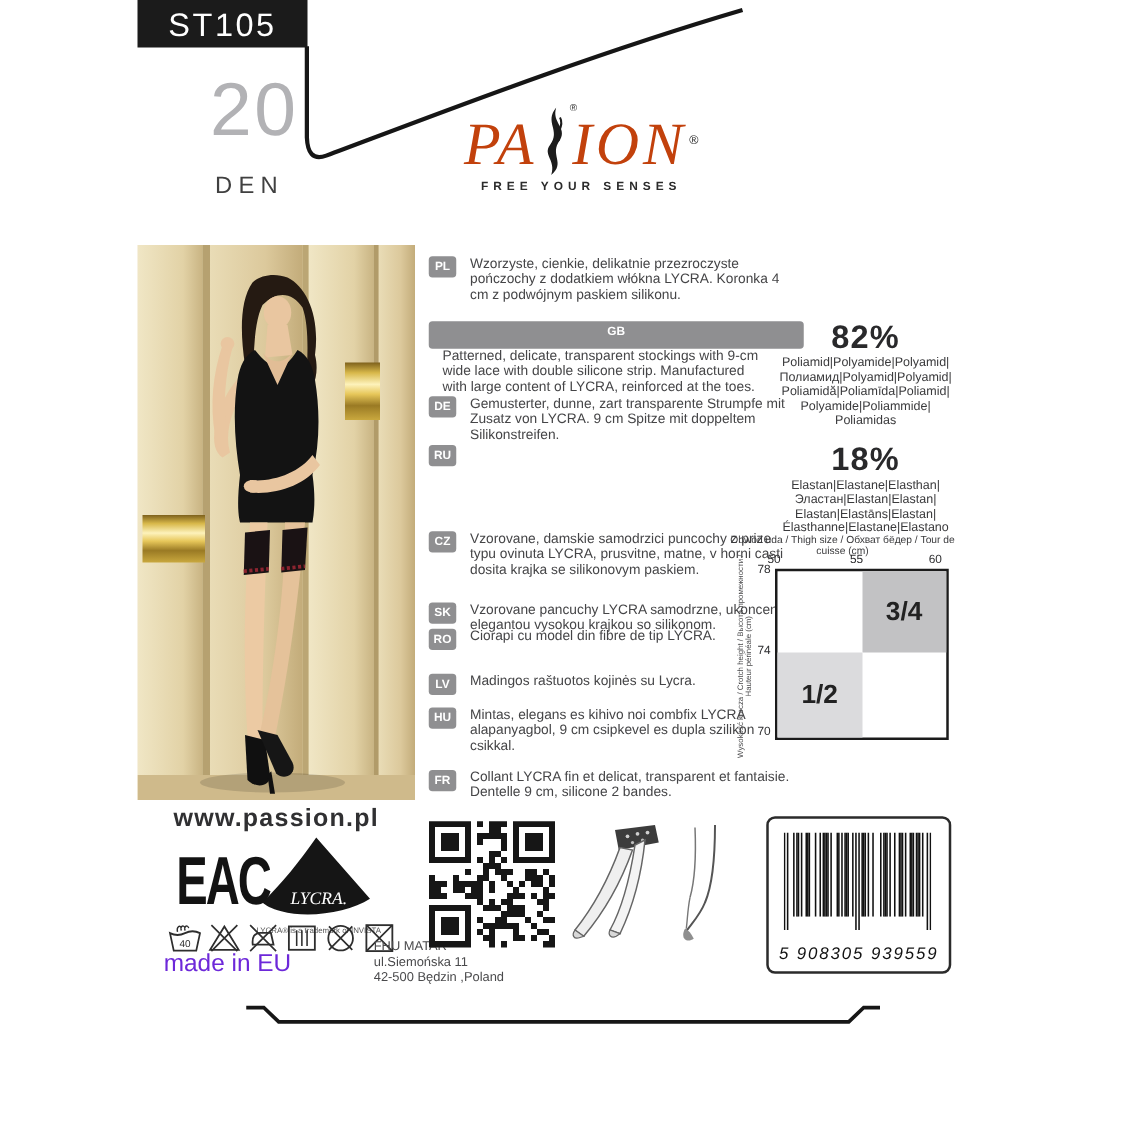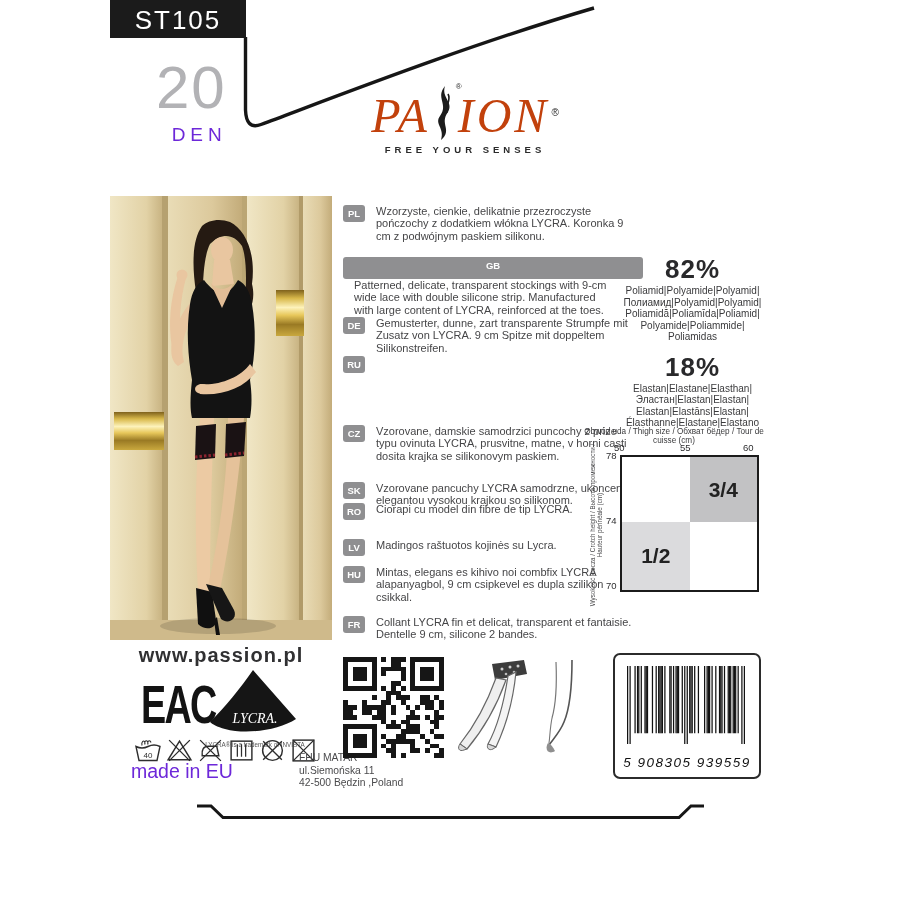--- a/index.html
+++ b/index.html
@@ -2,23 +2,23 @@
 <html><head>
 <meta charset="utf-8">
 <style>
   html,body{margin:0;padding:0;background:#fff;}
   #canvas{position:relative;width:900px;height:900px;background:#fff;overflow:hidden;
           font-family:"Liberation Sans",sans-serif;color:#3c3c3e;}
   .abs{position:absolute;}
   
   .badge{left:110px;top:0;width:136px;height:38px;background:#1b1b1b;color:#fff;
          font-size:26px;letter-spacing:2px;text-align:center;line-height:40px;}
-  .den{left:156px;top:58px;text-align:right;}
+  .den{left:168px;top:58px;text-align:left;}
   .den .num{font-size:60px;font-weight:100;color:#b2b2b5;line-height:1;letter-spacing:2px;}
-  .den .unit{font-size:19px;letter-spacing:5px;color:#6d28d9;margin-top:6px;margin-left:4px;}
+  .den .unit{font-size:19px;letter-spacing:5px;color:#404040;margin-top:20px;margin-left:4px;}
   .logo{left:348px;top:86px;width:234px;text-align:center;}
   .logo-row{display:flex;justify-content:center;align-items:flex-end;}
   .logo-txt{font-family:"Liberation Serif",serif;font-size:48px;letter-spacing:3px;color:#c2410c;line-height:1;font-style:italic;}
   .flame-wrap{position:relative;width:26px;height:54px;margin:0 1px;}
   .flame-reg{position:absolute;top:-4px;right:-5px;font-size:8px;color:#2a2a2a;}
   .logo-reg{font-size:10px;color:#2a2a2a;margin-bottom:22px;margin-left:2px;}
   .tagline{font-size:9.5px;font-weight:bold;letter-spacing:4px;color:#2b2b2b;margin-top:4px;}
   
   .desc-row{display:flex;left:343px;width:300px;}
   .lang-tag{flex:0 0 22px;height:17px;background:#8f8f91;border-radius:3px;color:#fff;
@@ -139,21 +139,21 @@
       <path d="M86 392 L102 396 L106 424 C107 432 96 436 88 428 Z" fill="#101010"></path>
       <path d="M104 424 L106 439 L110 439 L107 421 Z" fill="#101010"></path>
       <path d="M96 388 L112 392 L124 414 C128 423 118 429 111 423 Z" fill="#161616"></path>
     </g>
   </svg>
 
   <div class="abs website">www.passion.pl</div>
 
   <div class="abs desc-row" style="top:205px;">
     <span class="lang-tag">PL</span>
-    <span class="desc-txt">Wzorzyste, cienkie, delikatnie przezroczyste pończochy z dodatkiem włókna LYCRA. Koronka 9 cm z podwójnym paskiem silikonu.</span>
+    <span class="desc-txt">Wzorzyste, cienkie, delikatnie przezroczyste pończochy z dodatkiem włókna LYCRA. Koronka 4 cm z podwójnym paskiem silikonu.</span>
   </div>
   <div class="abs desc-row" style="top:257px;flex-direction:column;">
     <span class="lang-tag">GB</span>
     <span class="desc-txt">Patterned, delicate, transparent stockings with 9-cm wide lace with double silicone strip. Manufactured with large content of LYCRA, reinforced at the toes.</span>
   </div>
   <div class="abs desc-row" style="top:317px;">
     <span class="lang-tag">DE</span>
     <span class="desc-txt">Gemusterter, dunne, zart transparente Strumpfe mit Zusatz von LYCRA. 9 cm Spitze mit doppeltem Silikonstreifen.</span>
   </div>
   <div class="abs desc-row" style="top:356px;">

